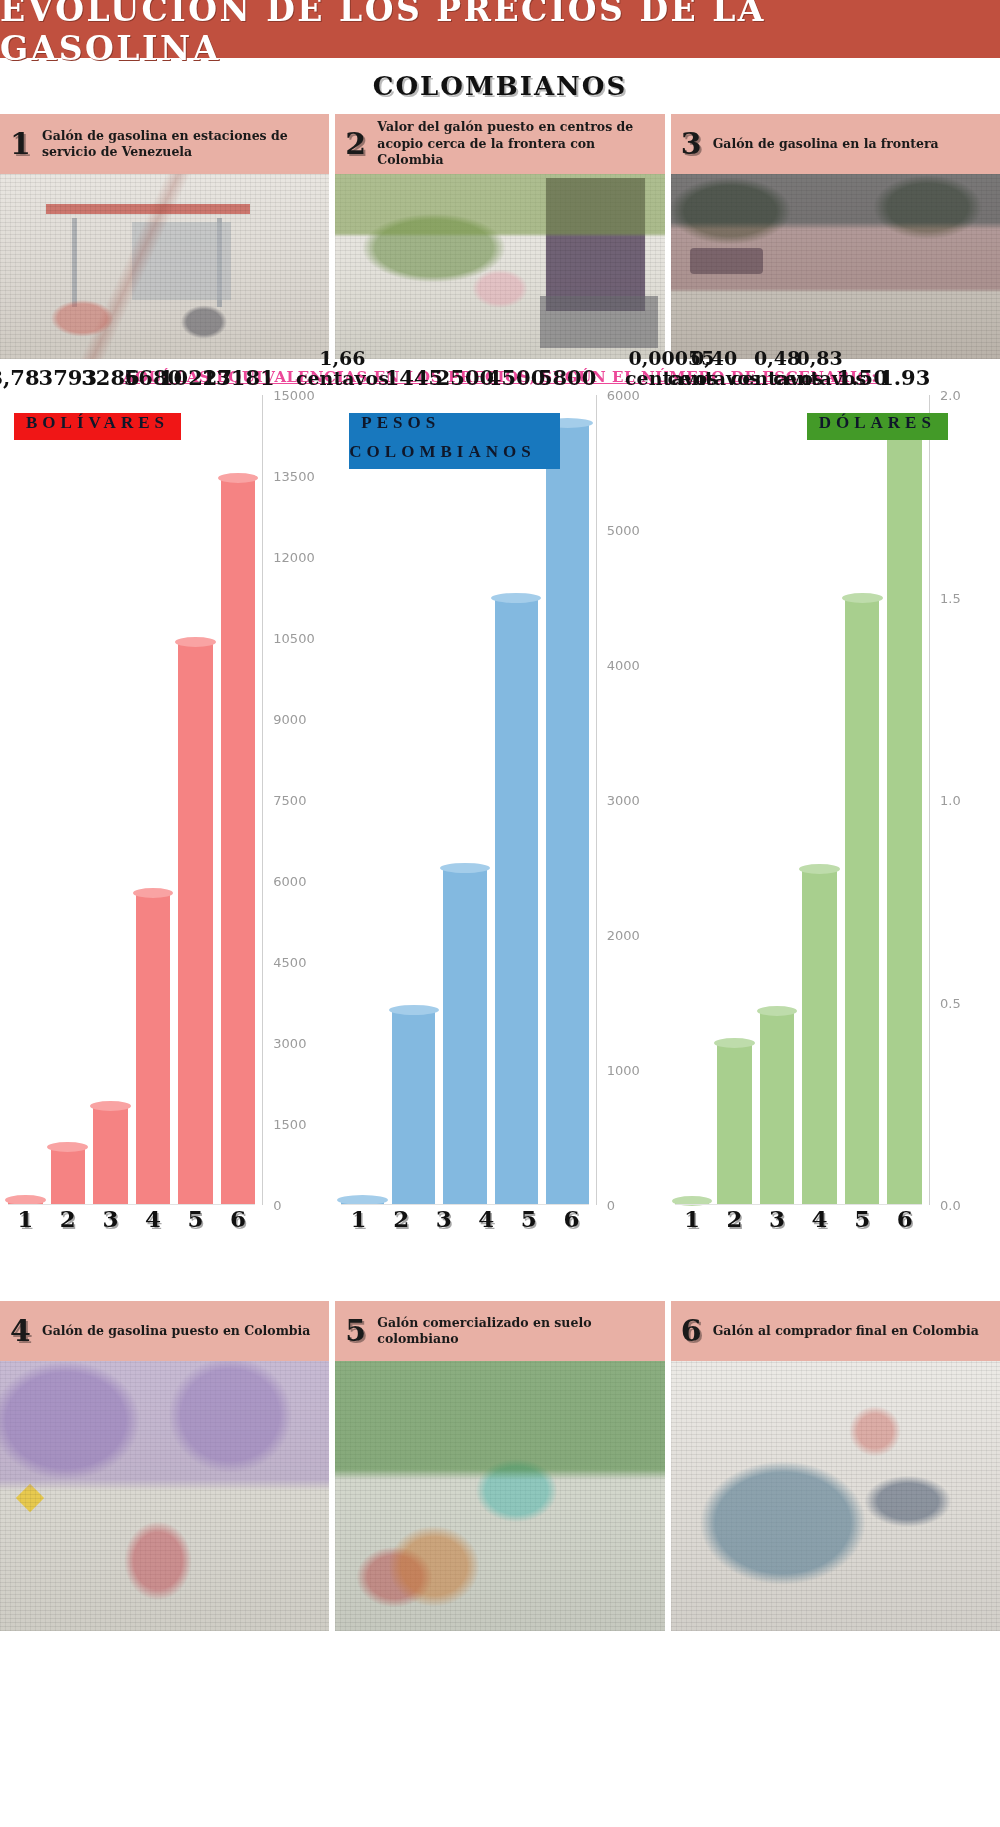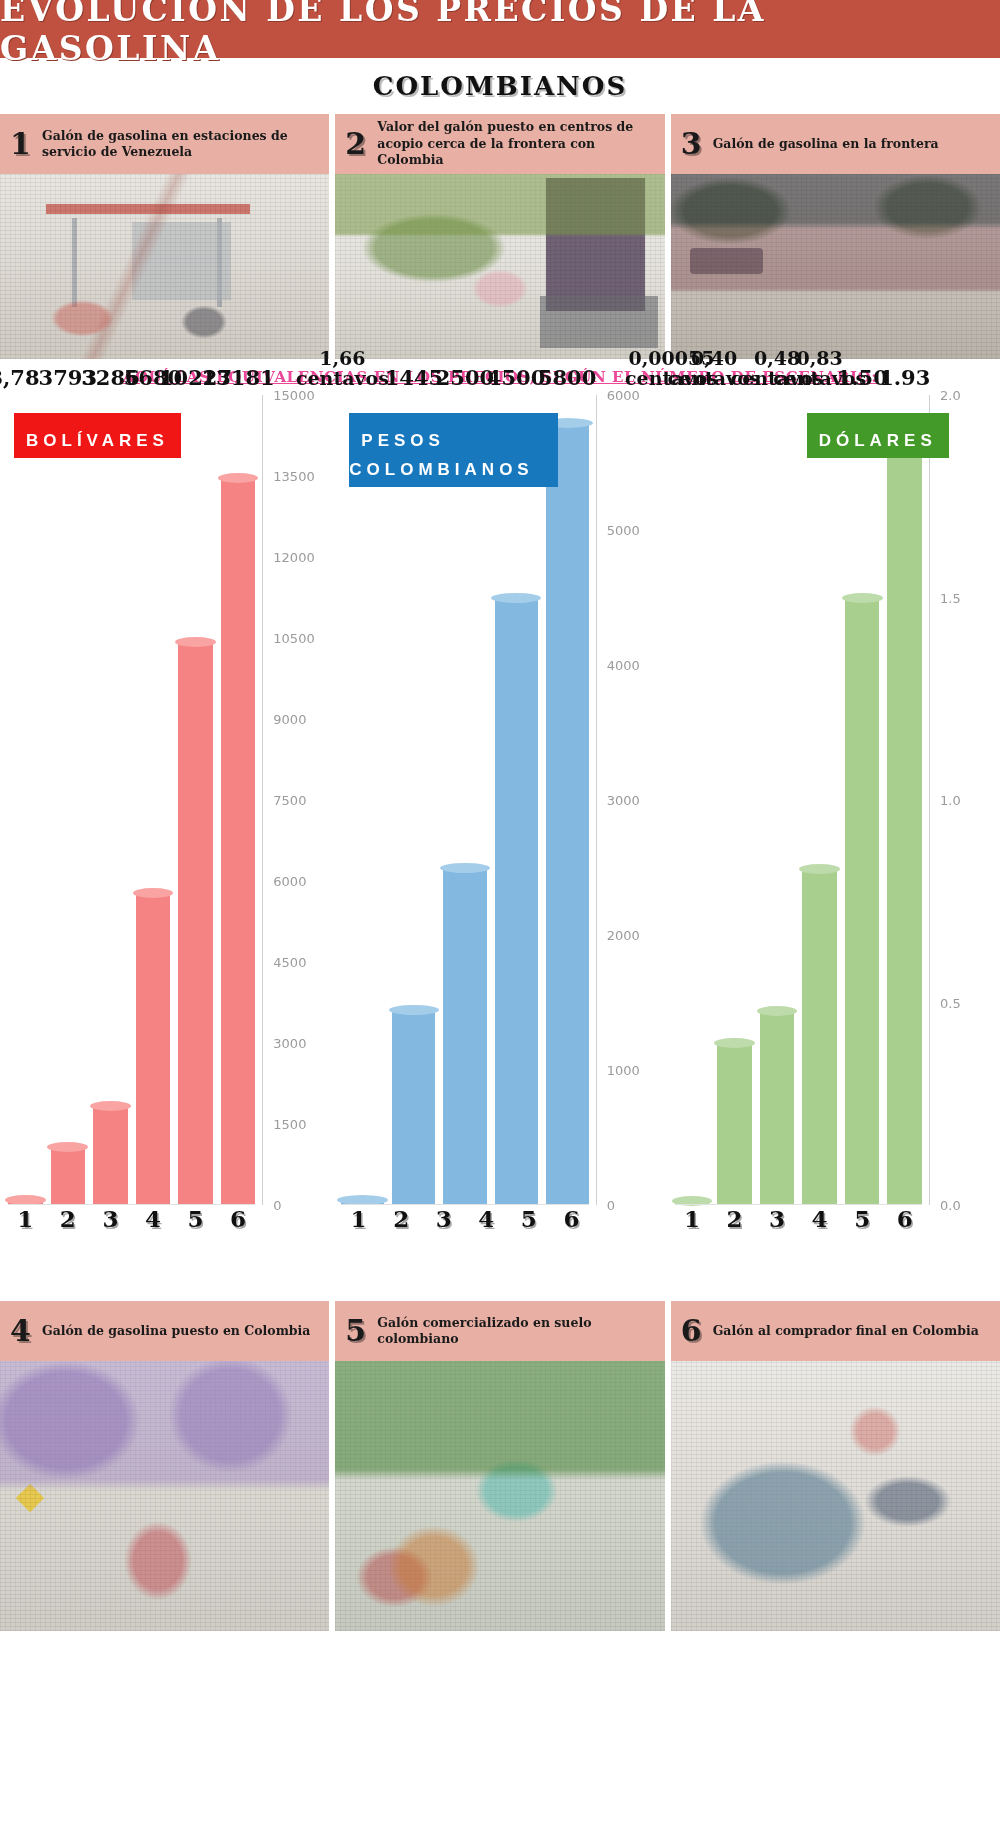--- a/index.html
+++ b/index.html
@@ -153,23 +153,23 @@
     font-family:"DejaVu Serif", serif;
     font-size:15px; font-weight:700; letter-spacing:.6px; color:#ec4899;text-decoration:underline;
   }
 
   
   .charts { display:flex; height: 870px; position:relative; }
   .chart { flex:1; position:relative; }
 
   .legend {
     position:absolute; z-index:6;
-    font-family:Liberation Sans, sans-serif;
-    color:#ffffff; font-size:17px; font-weight:600; letter-spacing:5px;
-    padding:18px 12px 7px 12px; white-space:nowrap;
+    font-family:Liberation Serif, serif;
+    color:#0f172a; font-size:17px; font-weight:600; letter-spacing:5px;
+    padding:0 12px 7px 12px; white-space:nowrap;
   }
   .legend.bol { background:#f01616; left:14px; top:18px; }
   .legend.pes { background:#1878be; left:16px; top:18px; padding-bottom:0; }
   .legend.pes .l2 { background:#1878be; display:inline-block;
                     padding:5px 12px 7px 0; margin-left:-12px;}
   .legend.pes .l1 { display:block; padding:0 0 4px 0; }
   .legend.dol { background:#439a28; left:140px; top:18px; }
 
   .plot {
     position:absolute; left:0; right:0;

